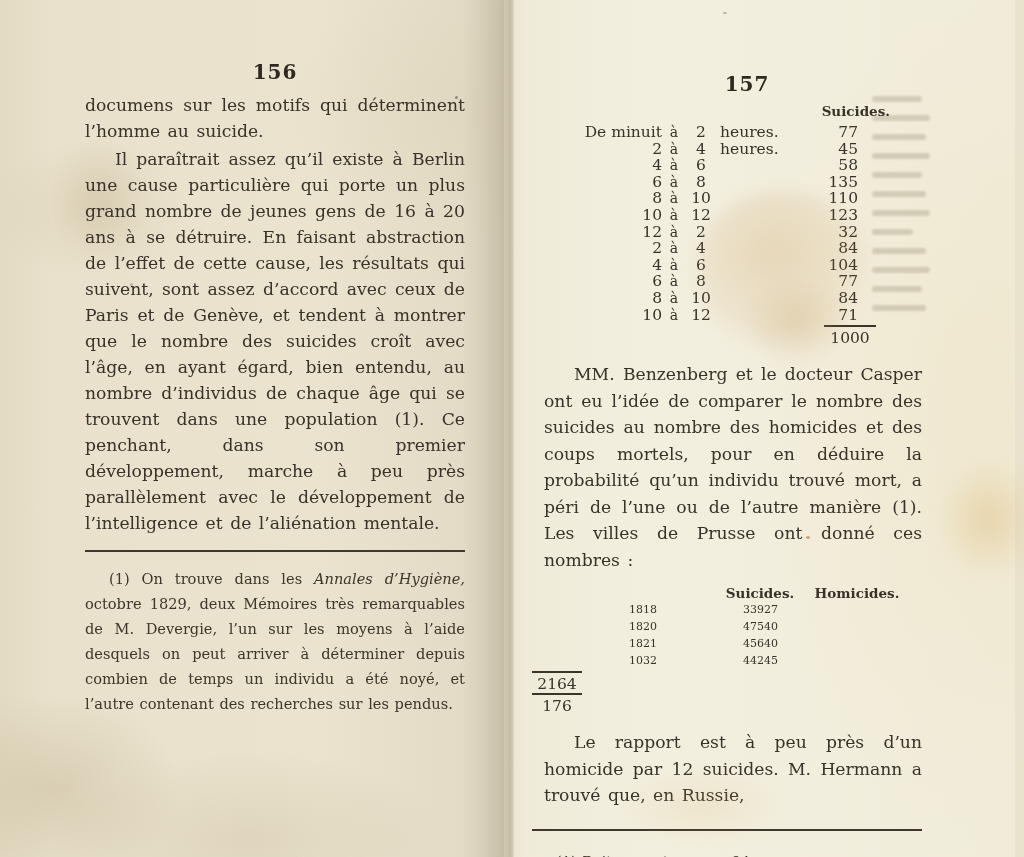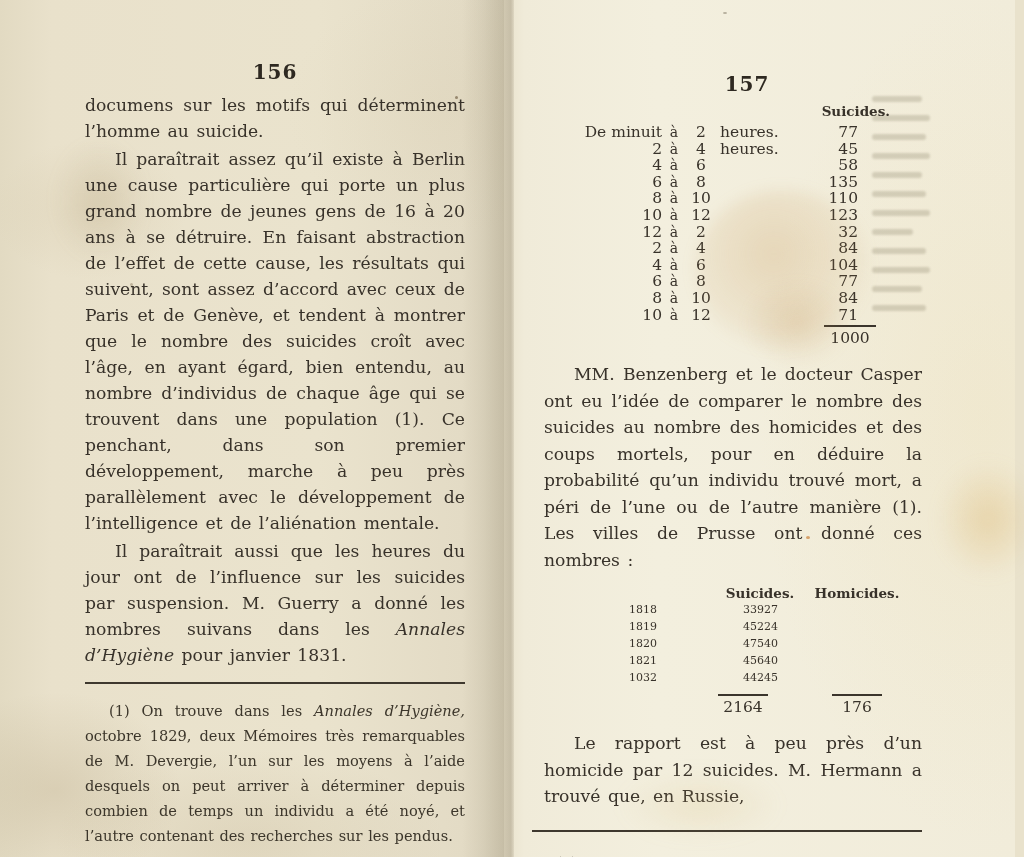--- a/index.html
+++ b/index.html
@@ -85,21 +85,21 @@
 
   .ct{margin-top:12px;}
   .ct-headrow{display:flex;font-size:13.5px;font-weight:600;}
   .ct-hsp1{width:183px;}
   .ct-h1{width:90px;text-align:center;}
   .ct-h2{width:104px;text-align:center;}
   .ct-row{display:flex;font-size:11px;line-height:17px;}
   .ct-year{width:125px;text-align:right;}
   .ct-suic{width:107px;text-align:right;}
   .ct-homi{width:96px;}
-  .ct-totrow{display:flex;margin-top:8px;}
+  .ct-totrow{display:flex;margin-top:2px;flex-direction:column;}
   .ct-tsp1{width:186px;}
   .ct-tsp2{width:64px;}
   .ct-total{width:50px;border-top:2px solid #3b352c;text-align:center;font-size:15.5px;padding-top:2px;}
 
   .rp-rule{height:2px;background:#3e382e;border:none;margin:20px 0 0 0;}
   .rp-fn{font-size:14.6px;line-height:25px;margin:18px 0 0 0;color:#3c362b;}
   .rp-fn .fn-indent{display:inline-block;width:24px;}
 </style>
 </head>
 <body>
@@ -111,21 +111,20 @@
     <div class="speck speck2"></div>
     <div class="speck speck4"></div>
 
     <div class="lp-content">
       <div class="page-num">156</div>
 
       <p class="body-text mt8">documens sur les motifs qui déterminent l’homme au suicide.</p>
 
       <p class="body-text indent mt2">Il paraîtrait assez qu’il existe à Berlin une cause particulière qui porte un plus grand nombre de jeunes gens de 16 à 20 ans à se détruire. En faisant abstraction de l’effet de cette cause, les résultats qui suivent, sont assez d’accord avec ceux de Paris et de Genève, et tendent à montrer que le nombre des suicides croît avec l’âge, en ayant égard, bien entendu, au nombre d’individus de chaque âge qui se trouvent dans une population (1). Ce penchant, dans son premier développement, marche à peu près parallèlement avec le développement de l’intelligence et de l’aliénation mentale.</p>
 
-      <p class="body-text indent mt2"><span>Il paraîtrait aussi que les heures du jour ont de l’influence sur les suicides par suspension. M. Guerry a donné les nombres suivans dans les </span><span class="ital">Annales d’Hygiène</span><span> pour janvier 1831.</span></p>
 
       <hr class="fn-rule">
 
       <p class="fn-text"><span class="fn-indent"></span><span>(1) On trouve dans les </span><span class="ital">Annales d’Hygiène,</span><span> octobre 1829, deux Mémoires très remarquables de M. Devergie, l’un sur les moyens à l’aide desquels on peut arriver à déterminer depuis combien de temps un individu a été noyé, et l’autre contenant des recherches sur les pendus.</span></p>
 
     </div>
   </div>
 
   <div class="page-right">
     <div class="rp-bleed">
@@ -254,25 +253,20 @@
           <span class="ct-hsp1"></span>
           <span class="ct-h1">Suicides.</span>
           <span class="ct-h2">Homicides.</span>
         </div>
         <div class="ct-row">
             <span class="ct-year">1818</span>
             <span class="ct-suic">339</span>
             <span class="ct-homi">27</span>
           </div>
         <div class="ct-row">
-            <span class="ct-year">1819</span>
-            <span class="ct-suic">452</span>
-            <span class="ct-homi">24</span>
-          </div>
-        <div class="ct-row">
             <span class="ct-year">1820</span>
             <span class="ct-suic">475</span>
             <span class="ct-homi">40</span>
           </div>
         <div class="ct-row">
             <span class="ct-year">1821</span>
             <span class="ct-suic">456</span>
             <span class="ct-homi">40</span>
           </div>
         <div class="ct-row">

